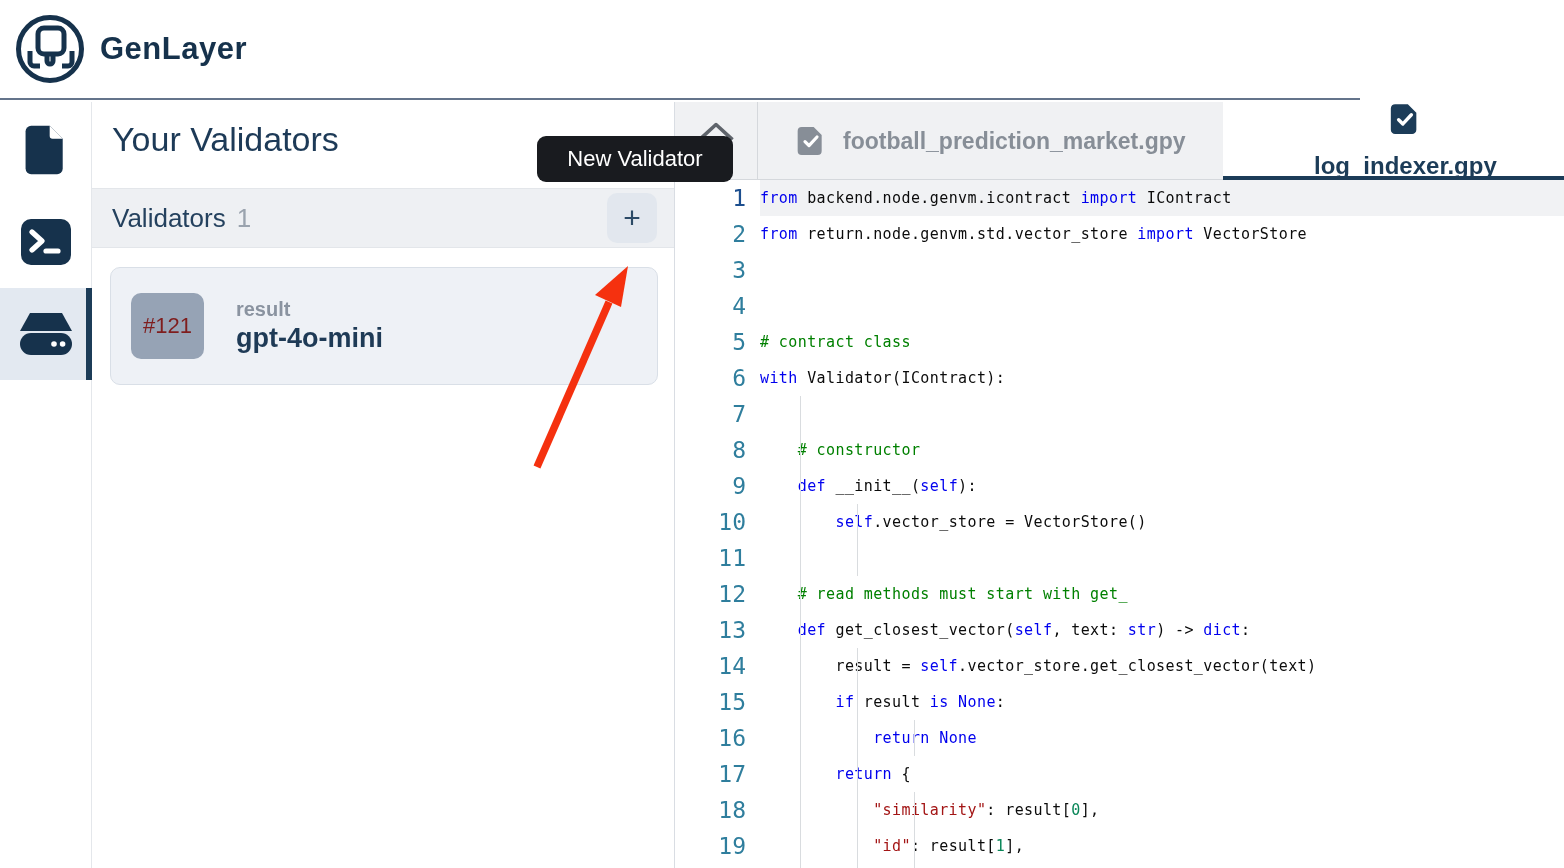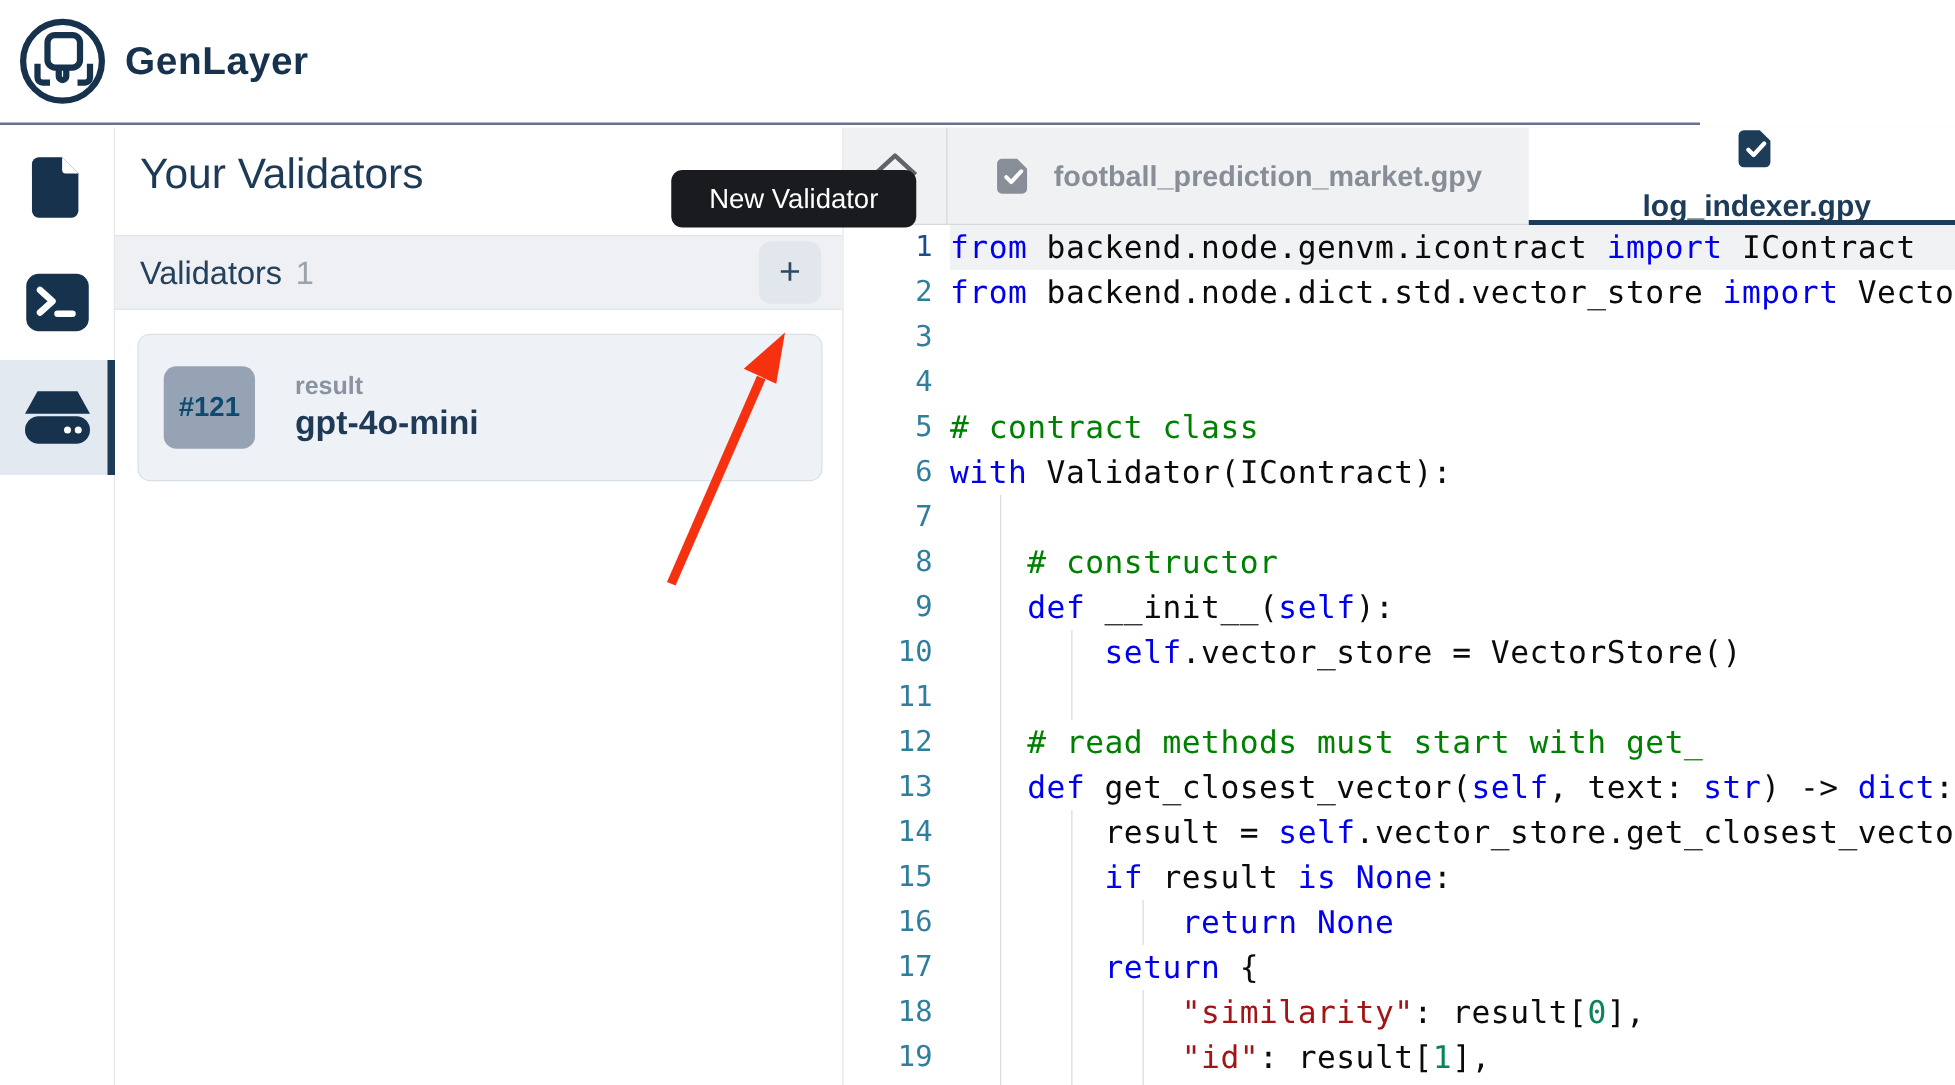--- a/index.html
+++ b/index.html
@@ -32,21 +32,21 @@
                  display:flex; align-items:center; padding:0 17px 0 20px; }
   .section-label { font-size:26px; font-weight:500; color:#24415e; }
   .section-count { font-size:26px; font-weight:400; color:#9aa3ae; margin-left:11px; }
   .add-btn { margin-left:auto; width:50px; height:50px; background:#e2e7ee;
              border:none; border-radius:10px; font-size:30px; color:#2c4a66;
              display:flex; align-items:center; justify-content:center; cursor:pointer;
              font-family:"Liberation Sans", sans-serif; }
   .validator-card { position:absolute; left:18px; top:165px; width:548px; height:118px;
              background:#eef1f6; border:1px solid #d9dfe7; border-radius:10px;
              display:flex; align-items:center; padding:0 20px; cursor:pointer; }
-  .v-badge { background:#96a3b5; color:#0c4a6e; font-size:22px; font-weight:700;
+  .v-badge { background:#96a3b5; color:#7f1d1d; font-size:22px; font-weight:400;
              border-radius:10px; padding:20px 12px; }
   .v-info { margin-left:32px; display:flex; flex-direction:column; gap:2px; }
   .v-provider { font-size:20px; font-weight:700; color:#8a93a0; }
   .v-model { font-size:27px; font-weight:700; color:#1e3a56; }
 
   
   .tooltip { position:absolute; left:537px; top:136px; width:196px; height:46px;
              background:#191b1f; border-radius:9px; color:#fff; font-size:22px;
              font-weight:500; display:flex; align-items:center; justify-content:center;
              z-index:60; }
@@ -73,21 +73,21 @@
 
   
   .code-pane { position:absolute; left:0; top:78px; width:889px; height:688px;
                background:#fff; overflow:hidden;
                font-family:"DejaVu Sans Mono", monospace; }
   .code-row { display:flex; height:36px; }
   .gutter { width:85px; flex:0 0 85px; text-align:right; padding-right:14px;
             font-size:23px; line-height:36px; color:#2f7e9d; }
   .code-row.active .gutter { color:#1c4e8e; }
   pre.code { flex:1; margin:0; font-family:"DejaVu Sans Mono", monospace;
-             font-size:25px; line-height:36px; letter-spacing:.4px;
+             font-size:15px; line-height:36px; letter-spacing:.4px;
              color:#0b0b0b; white-space:pre; overflow:hidden; }
   .code-row.active pre.code { background:#f1f2f4; }
   .tk-kw  { color:#0000ee; }
   .tk-com { color:#008000; }
   .tk-str { color:#a31515; }
   .tk-num { color:#098658; }
   .tk-txt { color:#0b0b0b; }
   .guide { position:absolute; width:1px; background:#d9dcdf; pointer-events:none; }
 </style>
 </head>
@@ -172,21 +172,21 @@
   </div>
 
   <div class="code-pane">
     <div>
         <div class="code-row active">
           <span class="gutter">1</span>
           <pre class="code"><span class="tk-kw">from</span><span class="tk-txt"> backend.node.genvm.icontract </span><span class="tk-kw">import</span><span class="tk-txt"> IContract</span></pre>
         </div>
         <div class="code-row">
           <span class="gutter">2</span>
-          <pre class="code"><span class="tk-kw">from</span><span class="tk-txt"> backend.node.dict.std.vector_store </span><span class="tk-kw">import</span><span class="tk-txt"> VectorStore</span></pre>
+          <pre class="code"><span class="tk-kw">from</span><span class="tk-txt"> return.node.genvm.std.vector_store </span><span class="tk-kw">import</span><span class="tk-txt"> VectorStore</span></pre>
         </div>
         <div class="code-row">
           <span class="gutter">3</span>
           <pre class="code"></pre>
         </div>
         <div class="code-row">
           <span class="gutter">4</span>
           <pre class="code"></pre>
         </div>
         <div class="code-row">

